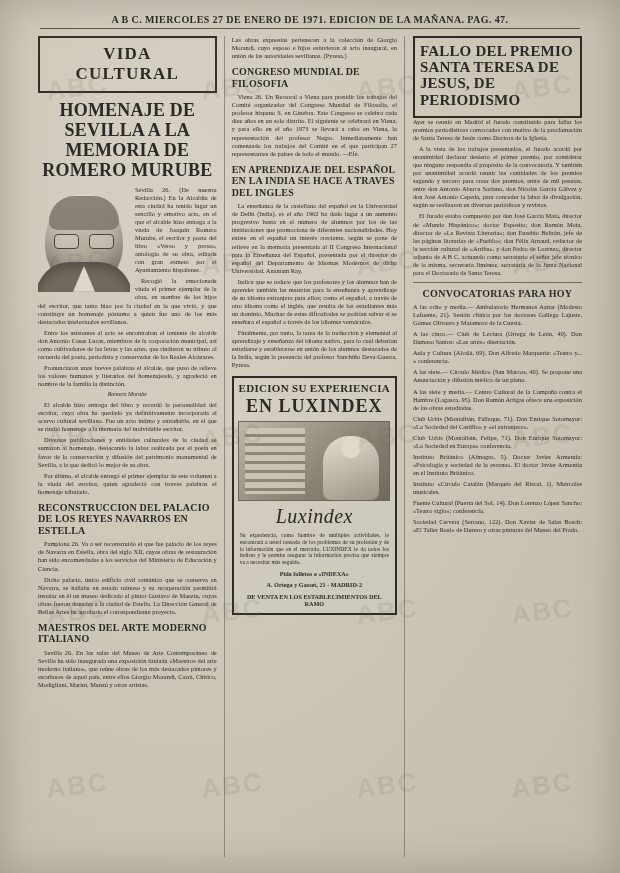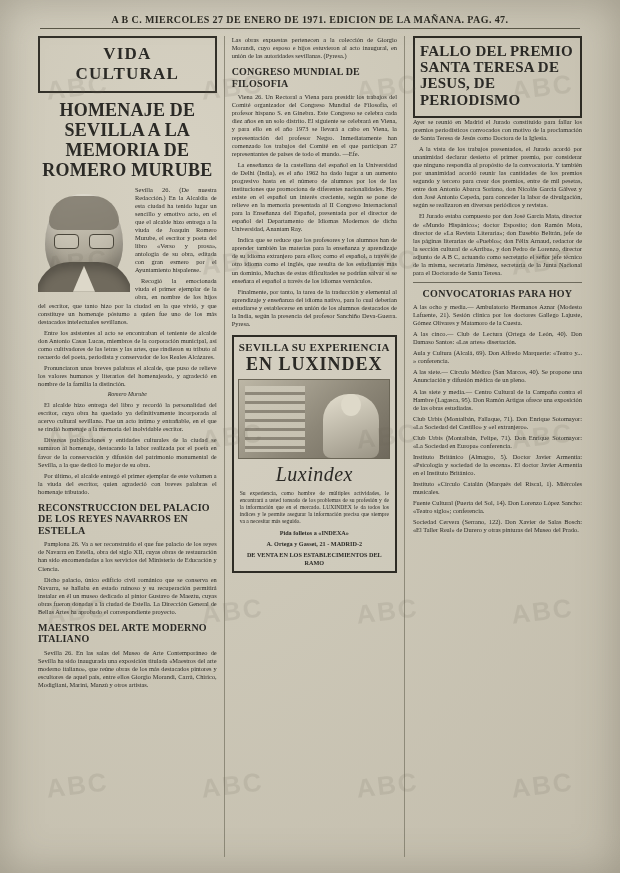--- a/index.html
+++ b/index.html
@@ -231,26 +231,27 @@
       <h3 class="subhead">MAESTROS DEL ARTE MODERNO ITALIANO</h3>
       <p class="body">Sevilla 26. En las salas del Museo de Arte Contemporáneo de Sevilla ha sido inaugurada una exposición titulada «Maestros del arte moderno italiano», que reúne obras de los más destacados pintores y escultores de aquel país, entre ellos Giorgio Morandi, Carrà, Chirico, Modigliani, Marini, Manzù y otros artistas.</p>
     </div>
 
     <div class="col col2">
       <p class="body noind">Las obras expuestas pertenecen a la colección de Giorgio Morandi, cuyo esposo e hijos estuvieron al acto inaugural, en unión de las autoridades sevillanas. (Pyresa.)</p>
 
       <h3 class="subhead">CONGRESO MUNDIAL DE FILOSOFIA</h3>
       <p class="body">Viena 26. Un Rectoral a Viena para presidir los trabajos del Comité organizador del Congreso Mundial de Filosofía, el profesor hispano S. en Ginebra. Este Congreso se celebra cada diez años en un solo distrito. El siguiente se celebrará en Viena, y para ello en el año 1973 se llevará a cabo en Viena, la representación del profesor Negro. Inmediatamente han comenzado los trabajos del Comité en el que participan 27 representantes de países de todo el mundo. —Efe.</p>
 
+      <h3 class="subhead">EN APRENDIZAJE DEL ESPAÑOL EN LA INDIA SE HACE A TRAVES DEL INGLES</h3>
       <p class="body">La enseñanza de la castellana del español en la Universidad de Delhi (India), es el año 1962 ha dado lugar a un aumento progresivo hasta en el número de alumnos por los de las instituciones que promociona de diferentes nacionalidades. Hoy existe en el español un interés creciente, según se pone de relieve en la memoria presentada al II Congreso Internacional para la Enseñanza del Español, presentada por el director de español del Departamento de Idiomas Modernos de dicha Universidad, Anantam Ray.</p>
       <p class="body">Indica que se reduce que los profesores y los alumnos han de aprender también las materias para la enseñanza y aprendizaje de su idioma extranjero para ellos; como el español, a través de otro idioma como el inglés, que resulta de los estudiantes más un dominio, Muchas de estas dificultades se podrían salvar si se enseñara el español a través de los idiomas vernáculos.</p>
       <p class="body">Finalmente, por tanto, la tarea de la traducción y elemental al aprendizaje y enseñanza del idioma nativo, para lo cual deberían estudiarse y establecerse en unión de los alumnos destacados de la India, según la presencia del profesor Sanchiño Deva-Guerra. Pyresa.</p>
 
       <div class="ad">
-        <div class="ad-t1">SEVILLA SU EXPERIENCIA</div>
+        <div class="ad-t1">EDICION SU EXPERIENCIA</div>
         <div class="ad-t2">EN LUXINDEX</div>
         <div class="ad-img">
           <div class="shelf"></div>
           <div class="person"></div>
           <div class="head"></div>
         </div>
         <div class="brand">Luxindex</div>
         <div class="ad-body">Su experiencia, como hombre de múltiples actividades, le encontrará a usted tonsado de los problemas de su profesión y de la información que en el mercado. LUXINDEX le da todos los índices y le permite asegurar la información precisa que siempre va a necesitar más seguido.</div>
         <div class="ad-foot">Pida folletos a «INDEXA»</div>
         <div class="ad-foot">A. Ortega y Gasset, 21 - MADRID-2</div>

